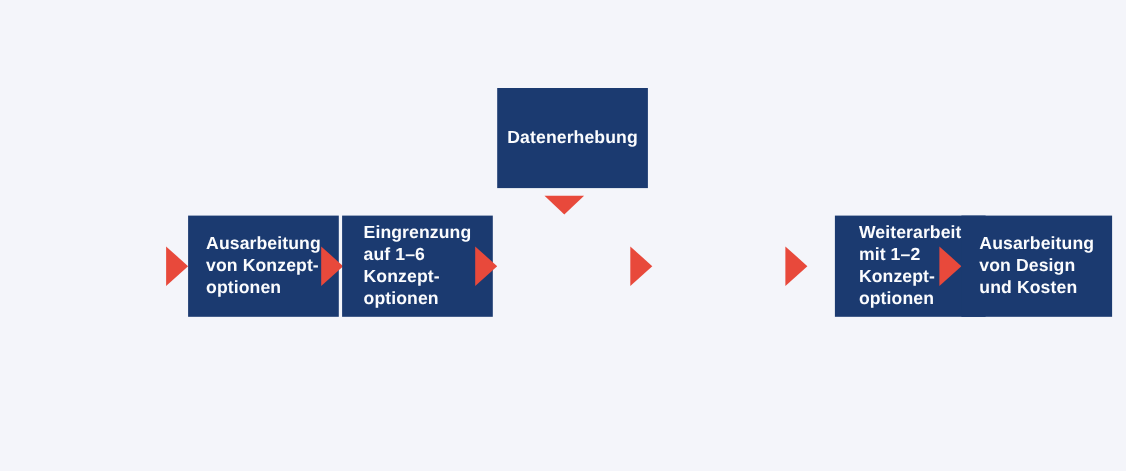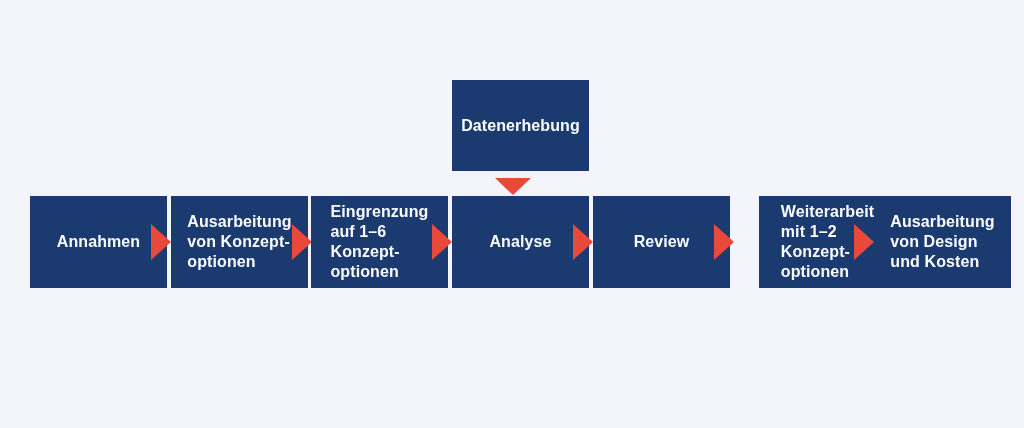--- a/index.html
+++ b/index.html
@@ -60,48 +60,39 @@
 <body>
 
 <div class="canvas">
 
   <div class="step-box top-box">
     <span class="step-label">Datenerhebung</span>
   </div>
 
   <div class="arrow-down"></div>
 
-  <div class="step-box row-box" style="left:30px">
-    <span class="step-label">Annahmen</span>
-  </div>
   <div class="arrow-right" style="left:151px"></div>
 
   <div class="step-box row-box" style="left:171px">
     <span class="step-label">Ausarbeitung
 von Konzept-
 optionen</span>
   </div>
   <div class="arrow-right" style="left:292px"></div>
 
   <div class="step-box row-box" style="left:311px">
     <span class="step-label">Eingrenzung
 auf 1–6
 Konzept-
 optionen</span>
   </div>
   <div class="arrow-right" style="left:432px"></div>
 
-  <div class="step-box row-box" style="left:452px">
-    <span class="step-label">Analyse</span>
-  </div>
   <div class="arrow-right" style="left:573px"></div>
 
-  <div class="step-box row-box" style="left:593px">
-    <span class="step-label">Review</span>
-  </div>
   <div class="arrow-right" style="left:714px"></div>
 
   <div class="step-box row-box" style="left:759px">
     <span class="step-label">Weiterarbeit
 mit 1–2
 Konzept-
 optionen</span>
   </div>
   <div class="arrow-right" style="left:854px"></div>
 

